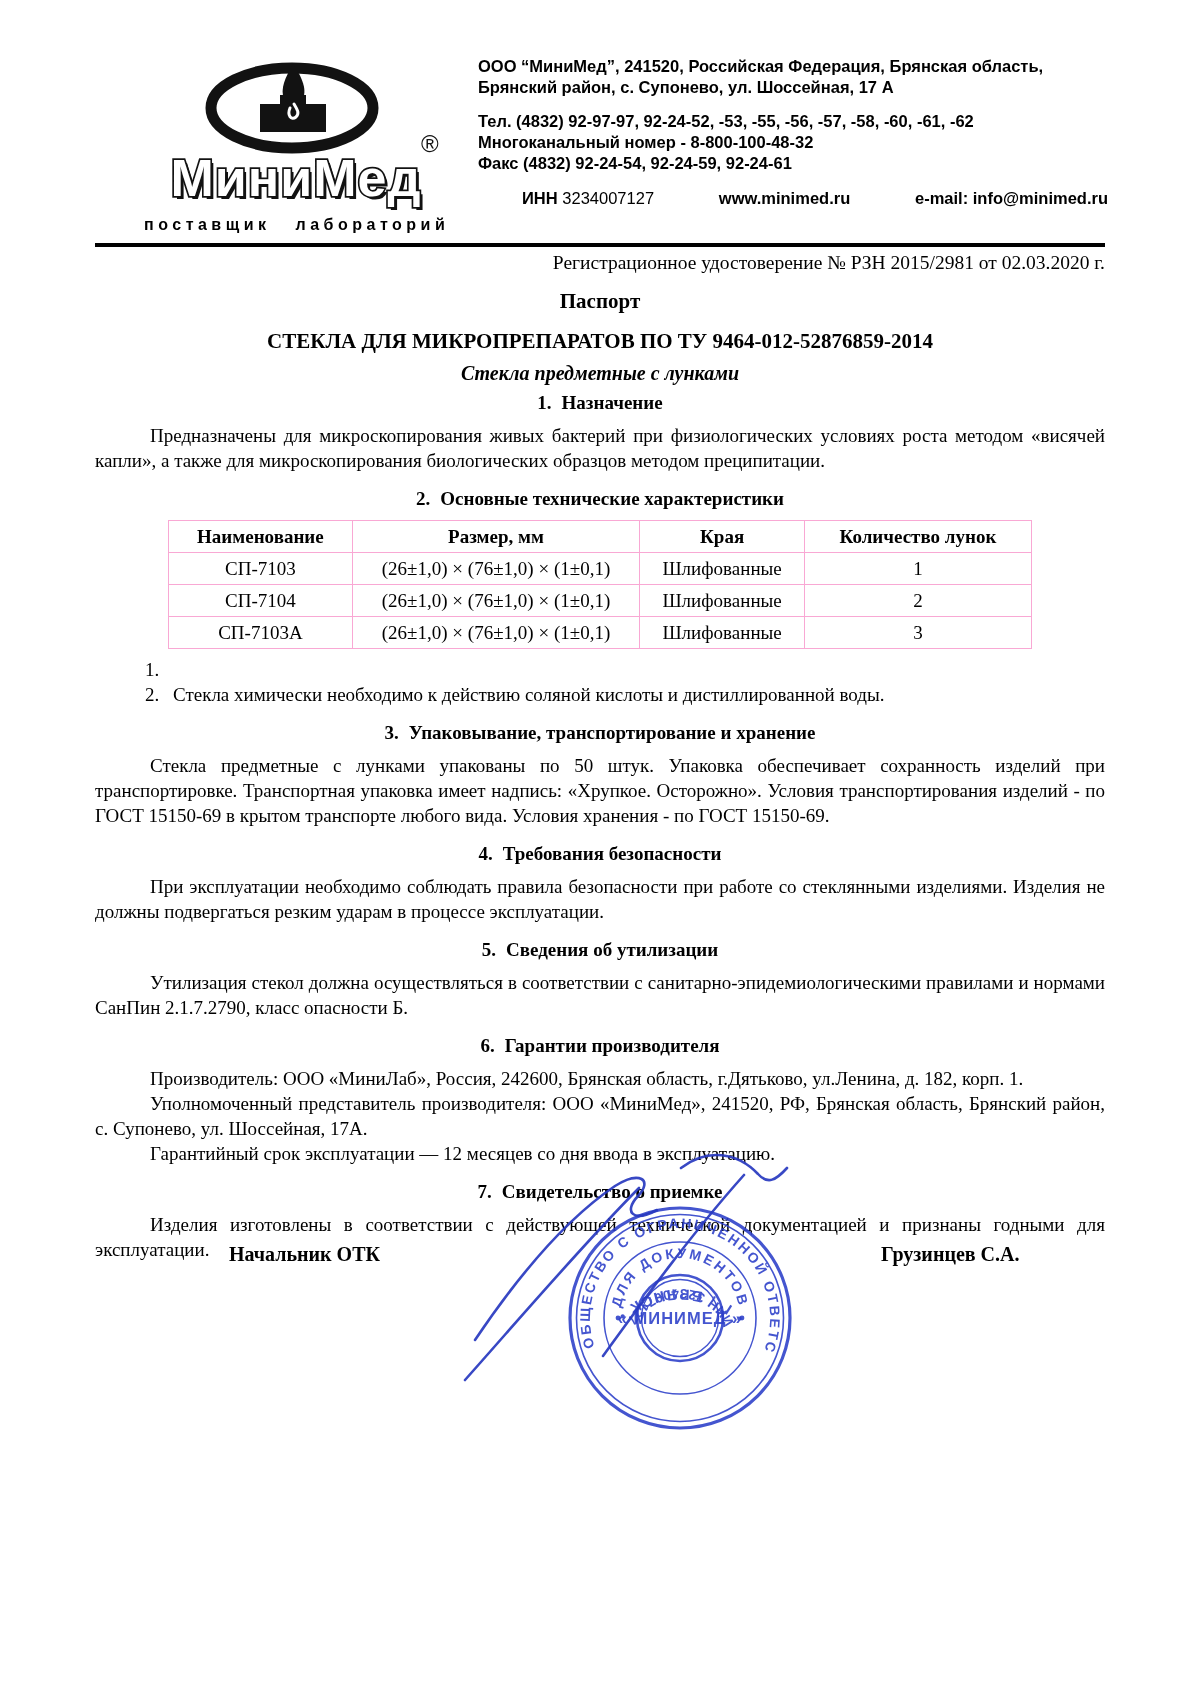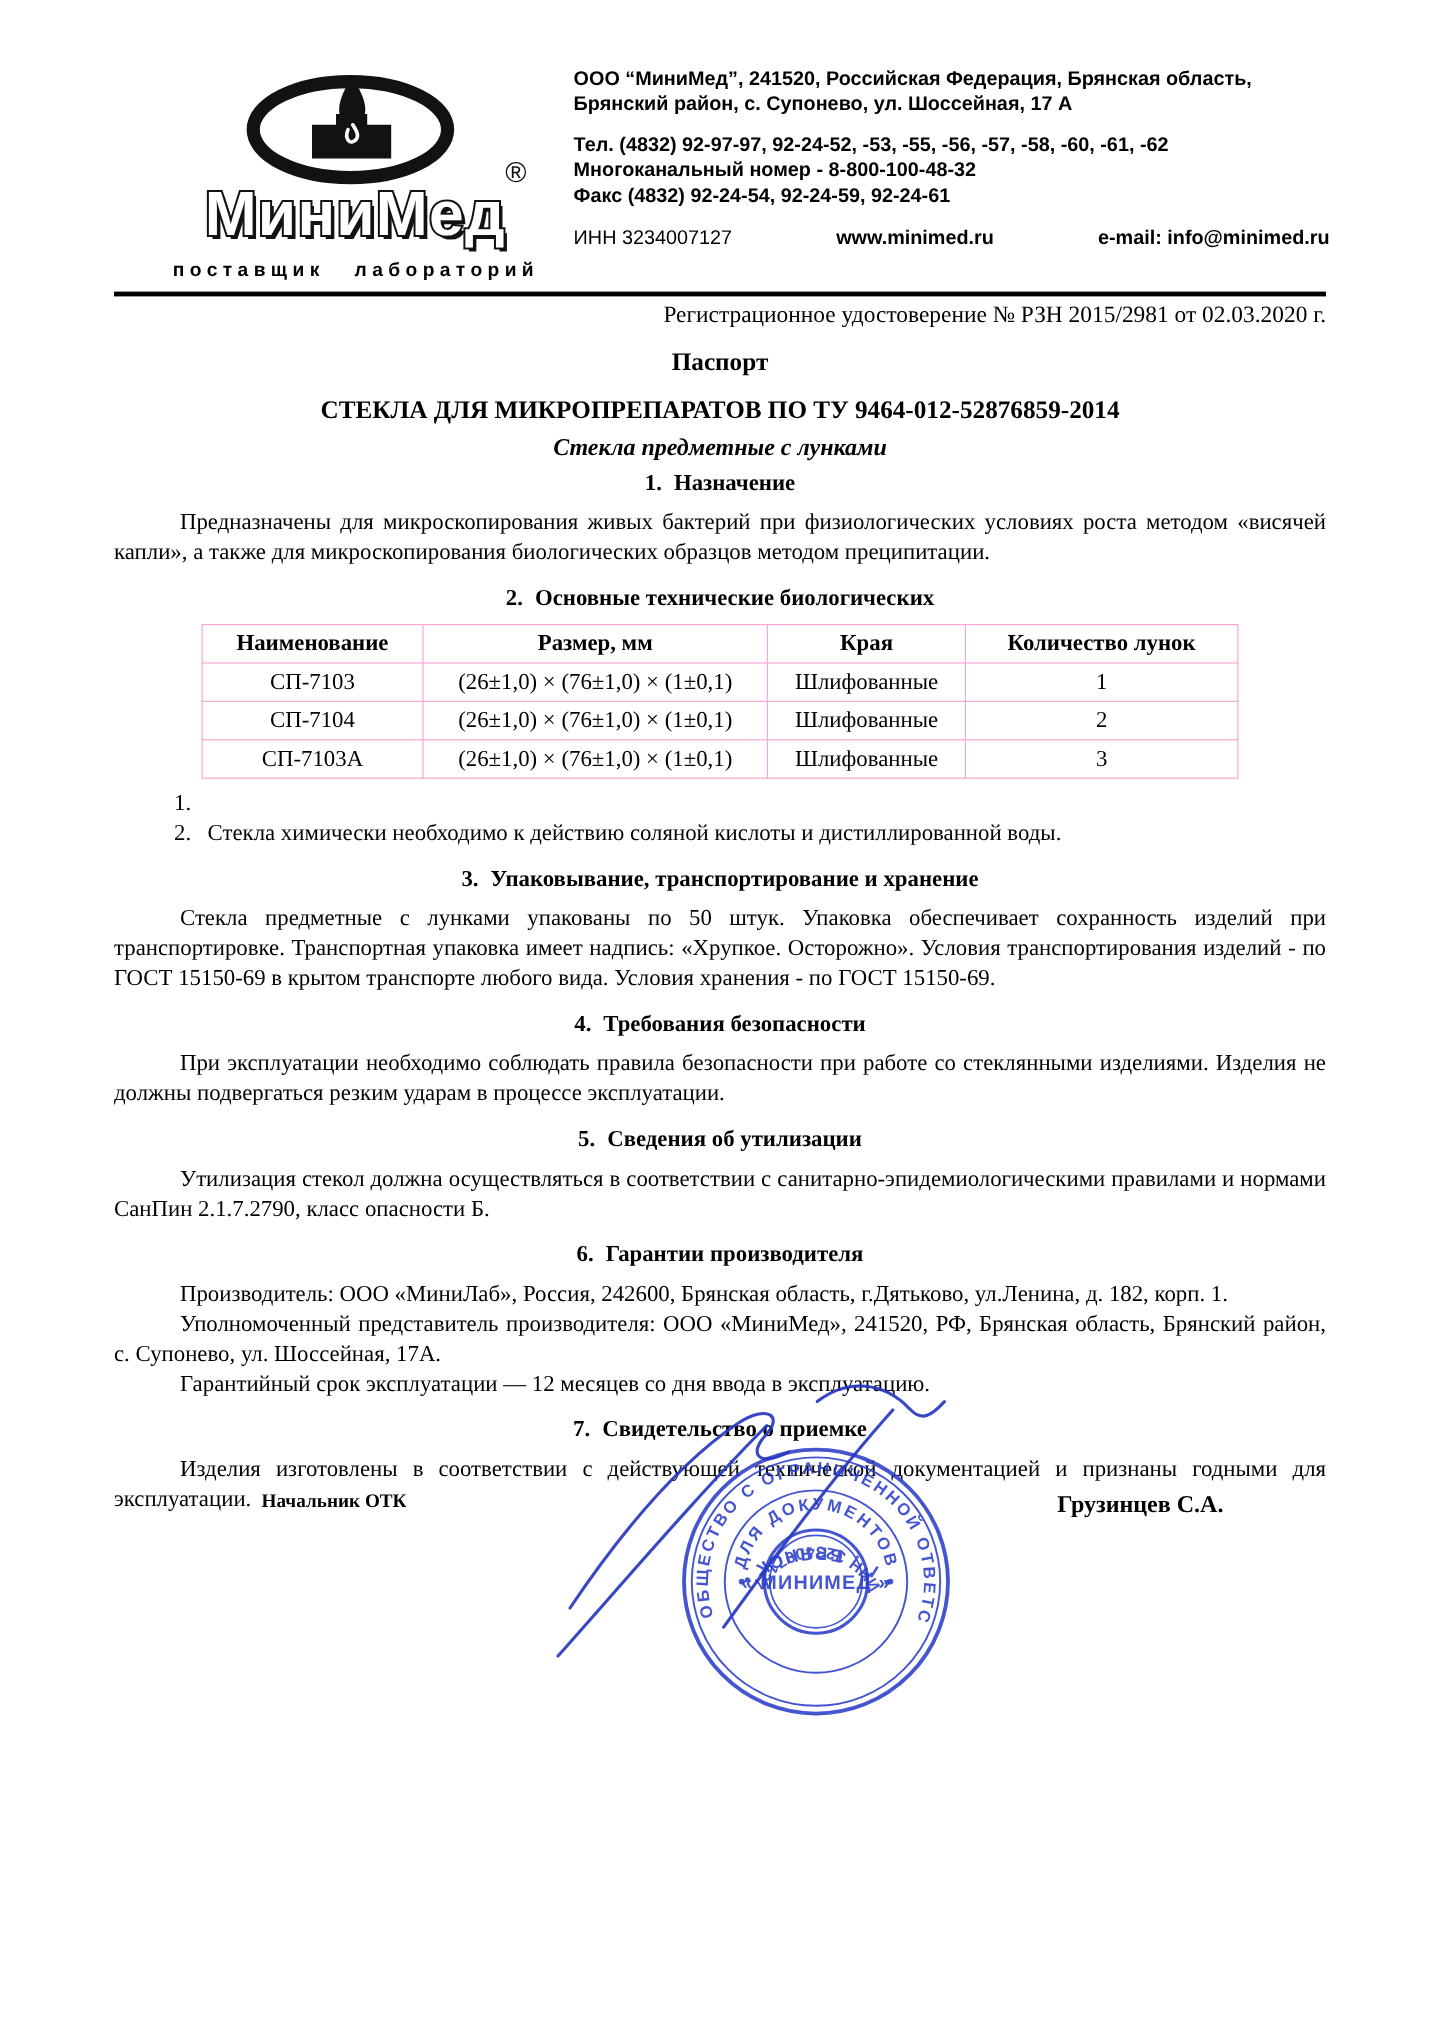--- a/index.html
+++ b/index.html
@@ -8,21 +8,21 @@
 
   
   .logo-block{position:absolute;left:138px;top:46px;width:312px;}
   .logo-tagline{font-family:"Liberation Sans",sans-serif;font-weight:bold;font-size:16px;
                 letter-spacing:4.5px;word-spacing:16px;margin-top:-2px;padding-left:6px;white-space:nowrap;}
   .contact-block{position:absolute;left:478px;top:56px;width:630px;
                  font-family:"Liberation Sans",sans-serif;font-weight:bold;
                  font-size:16.5px;line-height:21px;}
   .contact-gap{height:13px;}
   .inn-row{display:flex;justify-content:space-between;margin-top:14px;align-items:baseline;}
-  .inn-label{font-weight:normal;}
+  .inn-label{font-weight:bold;margin-left:44px;}
   .inn-value{font-weight:normal;}
 
   .head-rule{position:absolute;left:95px;top:243px;width:1010px;height:4px;background:#000;}
   .reg-line{position:absolute;top:252px;right:95px;font-size:19.5px;}
 
   
   .titles{position:absolute;top:289px;left:95px;width:1010px;text-align:center;}
   .doc-type{font-size:21px;font-weight:bold;margin:0 0 15px 0;}
   .main-title{font-size:21px;font-weight:bold;margin:0 0 8px 0;}
   .subtitle{font-size:20px;font-weight:bold;font-style:italic;margin:0;}
@@ -36,21 +36,21 @@
   table.spec{border-collapse:collapse;margin:9px auto 8px auto;width:864px;table-layout:fixed;}
   table.spec th,table.spec td{border:1px solid #f9a8d4;text-align:center;font-size:19px;
                               font-weight:normal;padding:2px 4px;height:27px;}
   table.spec th{font-weight:bold;}
 
   .notes{margin:4px 0 0 0;}
   .note{display:flex;padding-left:50px;}
   .note-num{width:28px;flex:0 0 28px;}
 
   
-  .sig-left{position:absolute;left:218px;top:1243px;font-size:16px;font-weight:bold;}
+  .sig-left{position:absolute;left:229px;top:1243px;font-size:20px;font-weight:bold;}
   .sig-right{position:absolute;left:881px;top:1243px;font-size:20px;font-weight:bold;}
   .stamp-wrap{position:absolute;left:455px;top:1128px;width:460px;height:410px;}
 
   .stamp-text{font-family:"Liberation Sans",sans-serif;font-weight:bold;}
 </style>
 </head>
 <body>
 
 <div class="page">
 
@@ -99,21 +99,21 @@
   </div>
 
   <div class="content">
 
     <div class="sec-head" style="margin-top:6px;">
       <span class="sec-num">1.</span><span>Назначение</span>
     </div>
     <p class="body-p">Предназначены для микроскопирования живых бактерий при физиологических условиях роста методом «висячей капли», а также для микроскопирования биологических образцов методом преципитации.</p>
 
     <div class="sec-head">
-      <span class="sec-num">2.</span><span>Основные технические биологических</span>
+      <span class="sec-num">2.</span><span>Основные технические характеристики</span>
     </div>
 
     <table class="spec">
       <colgroup>
         <col style="width:21.3%">
           <col style="width:33.3%">
           <col style="width:19.1%">
           <col style="width:26.3%">
       </colgroup>
       <thead>

